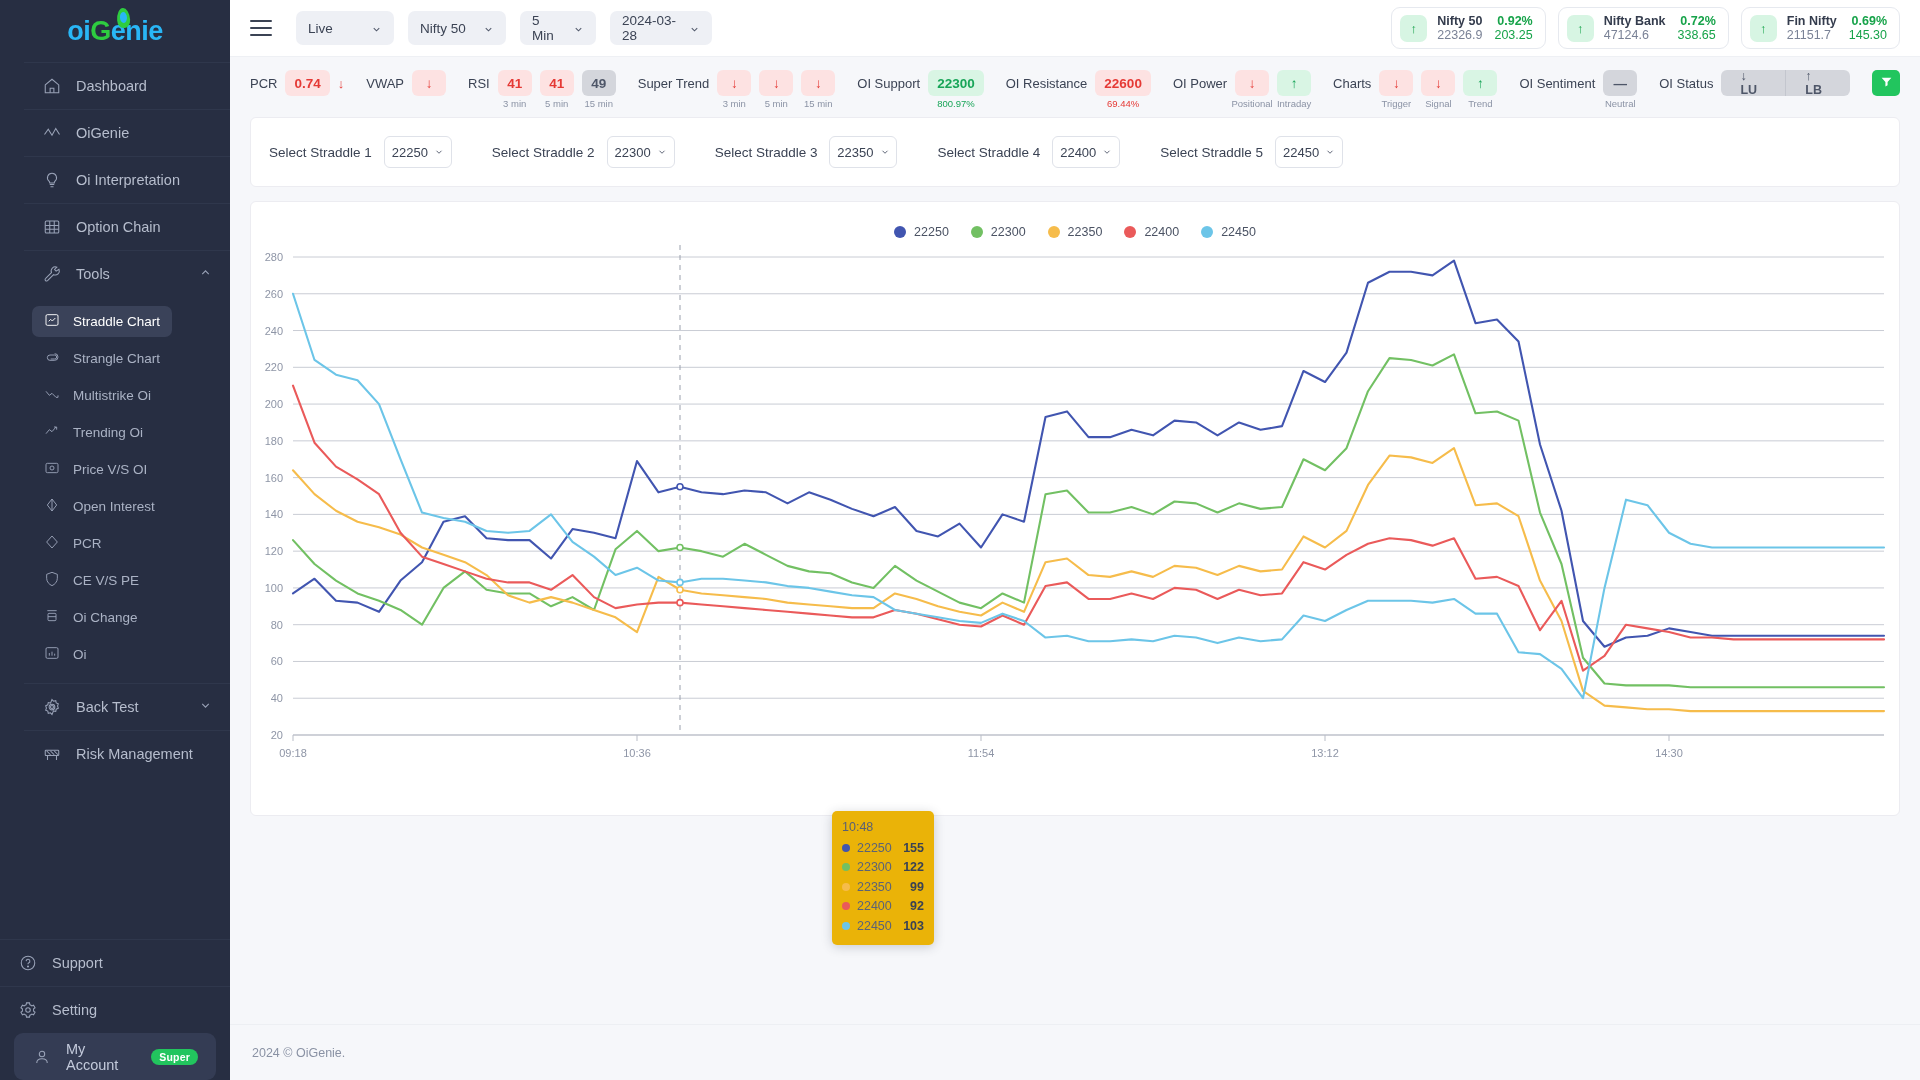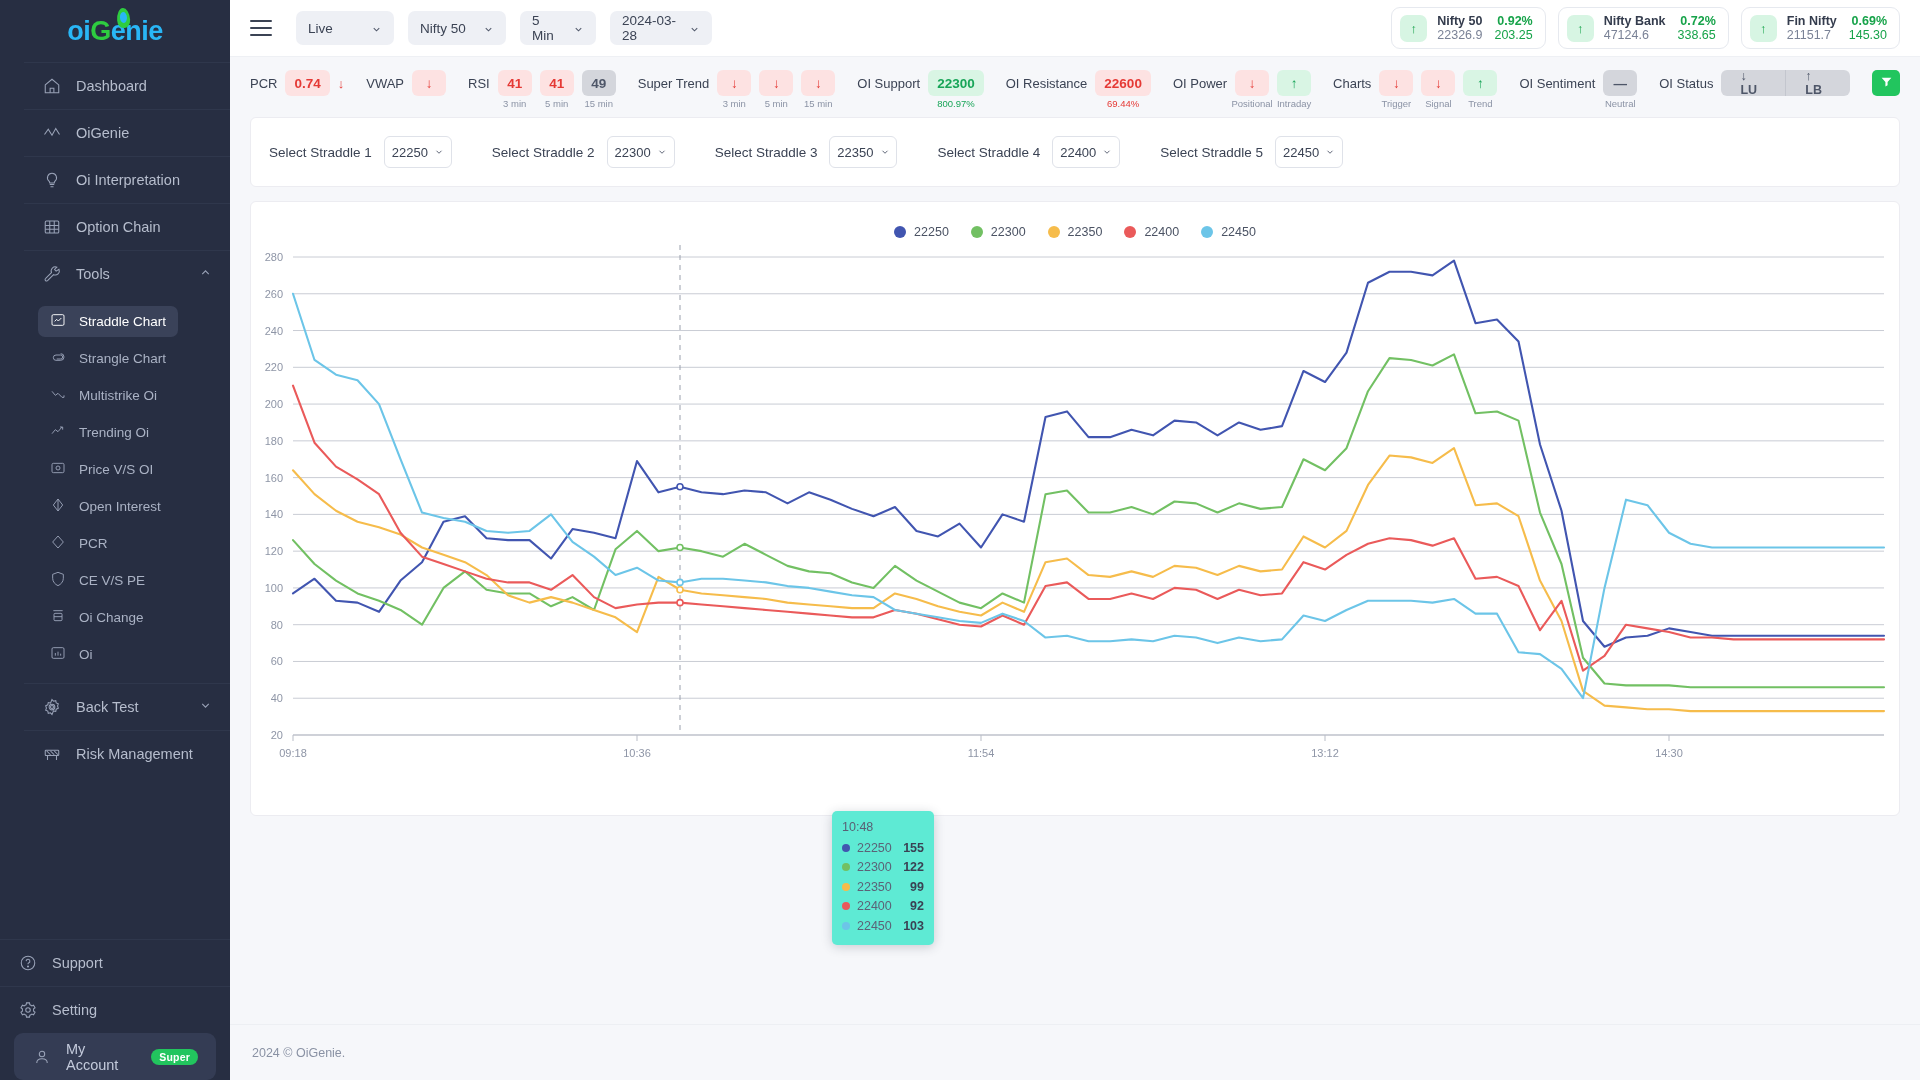--- a/index.html
+++ b/index.html
@@ -43,21 +43,21 @@
   }
   .nav-item .ico { width: 20px; height: 20px; display: flex; align-items: center; justify-content: center; flex: 0 0 20px; }
   .nav-item .ico svg { width: 18px; height: 18px; stroke: #9aa3b8; fill: none; stroke-width: 1.4; }
   .nav-item .chev { margin-left: auto; }
   .nav-item .chev svg { width: 13px; height: 13px; stroke: #9aa3b8; stroke-width: 2; fill: none; }
   .nav-section-label { font-size: 14.5px; }
 
   .sub { padding: 4px 0 10px 0; }
   .sub-item {
     display: flex; align-items: center; gap: 13px;
-    margin: 0 14px; padding: 0 12px; height: 31px;
+    margin: 0 8px; padding: 0 12px; height: 31px;
     border-radius: 7px; font-size: 13.5px; color: #aab2c4; cursor: pointer;
   }
   .sub-item .ico svg { width: 16px; height: 16px; stroke: #9aa3b8; fill: none; stroke-width: 1.4; }
   .sub-item.active { background: #3a4259; color: #ffffff; }
   .sub-item.active .ico svg { stroke: #ffffff; }
   .sub-list { margin-top: 2px; }
   .sub-row { height: 37px; display: flex; align-items: center; }
 
   .sidebar-bottom { padding-bottom: 0; }
   .badge-super {
@@ -157,21 +157,21 @@
   .chart-card { margin: 14px 20px 0 20px; background: #fff; border-radius: 6px; border: 1px solid #ececf1; height: 615px; position: relative; }
   .legend { display: flex; align-items: center; justify-content: center; gap: 22px; padding-top: 23px; }
   .legend .li { display: flex; align-items: center; gap: 8px; font-size: 12.5px; color: #4b5364; cursor:pointer;}
   .legend .dot { width: 12px; height: 12px; border-radius: 50%; }
 
   .plot { position: relative; width: 100%; height: 540px; }
   .plot svg { display: block; }
 
   .tooltip {
     position: absolute; left: 581px; top: 609px; width: 102px;
-    background: #5eead4; border-radius: 5px; box-shadow: 0 2px 11px rgba(40,50,70,.22);
+    background: #eab308; border-radius: 5px; box-shadow: 0 2px 11px rgba(40,50,70,.22);
     padding: 9px 10px 9px 10px; font-size: 12px; z-index: 5;
   }
   .tooltip .tt-time { color: #5b6персона; }
   .tooltip .tt-time { color: #596074; font-size: 12.5px; margin-bottom: 4px; }
   .tt-row { display: flex; align-items: center; gap: 7px; height: 19.5px; }
   .tt-row .d { width: 8px; height: 8px; border-radius: 50%; flex: 0 0 8px; }
   .tt-row .k { color: #5b6377; font-size: 12.5px; }
   .tt-row .v { margin-left: auto; font-weight: 700; color: #3a4254; font-size: 12.5px; }
 
   .footer { margin-top: auto; height: 56px; display: flex; align-items: center; padding: 0 22px; font-size: 12.5px; color: #8a92a4; background: #f6f7fa; border-top: 1px solid #edeff3;}

